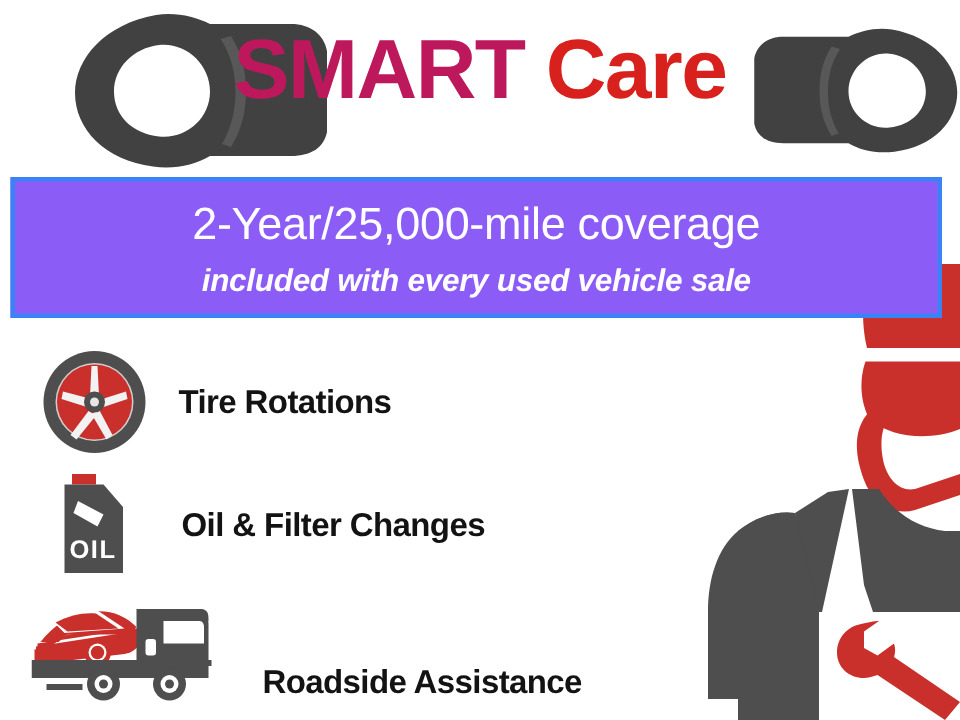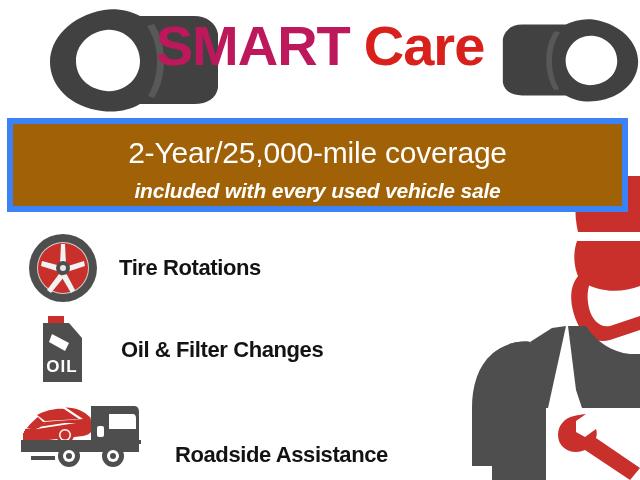--- a/index.html
+++ b/index.html
@@ -77,22 +77,22 @@
     line-height: 1;
   }
 
   
   .banner {
     position: absolute;
     left: 7px;
     top: 118px;
     width: 621px;
     height: 94px;
-    background: #a16207;
-    border: 6px solid #3b82f6;
+    background: #8b5cf6;
+    border: 3px solid #3b82f6;
     box-sizing: border-box;
     z-index: 3;
   }
   .banner-line1 {
     position: absolute;
     left: 0;
     top: 14px;
     width: 100%;
     text-align: center;
     color: #ffffff;

